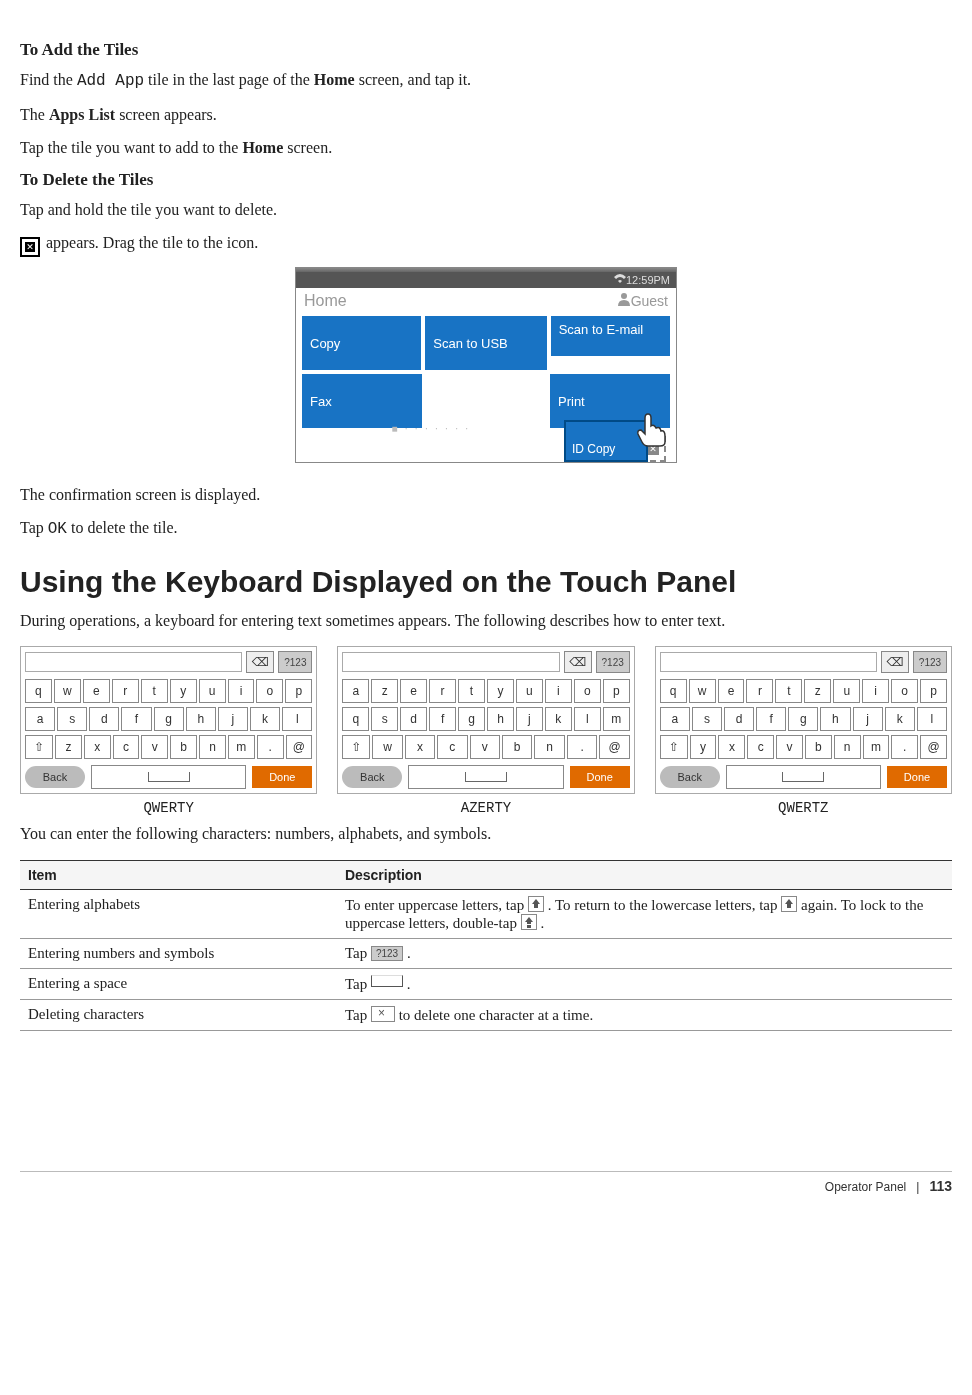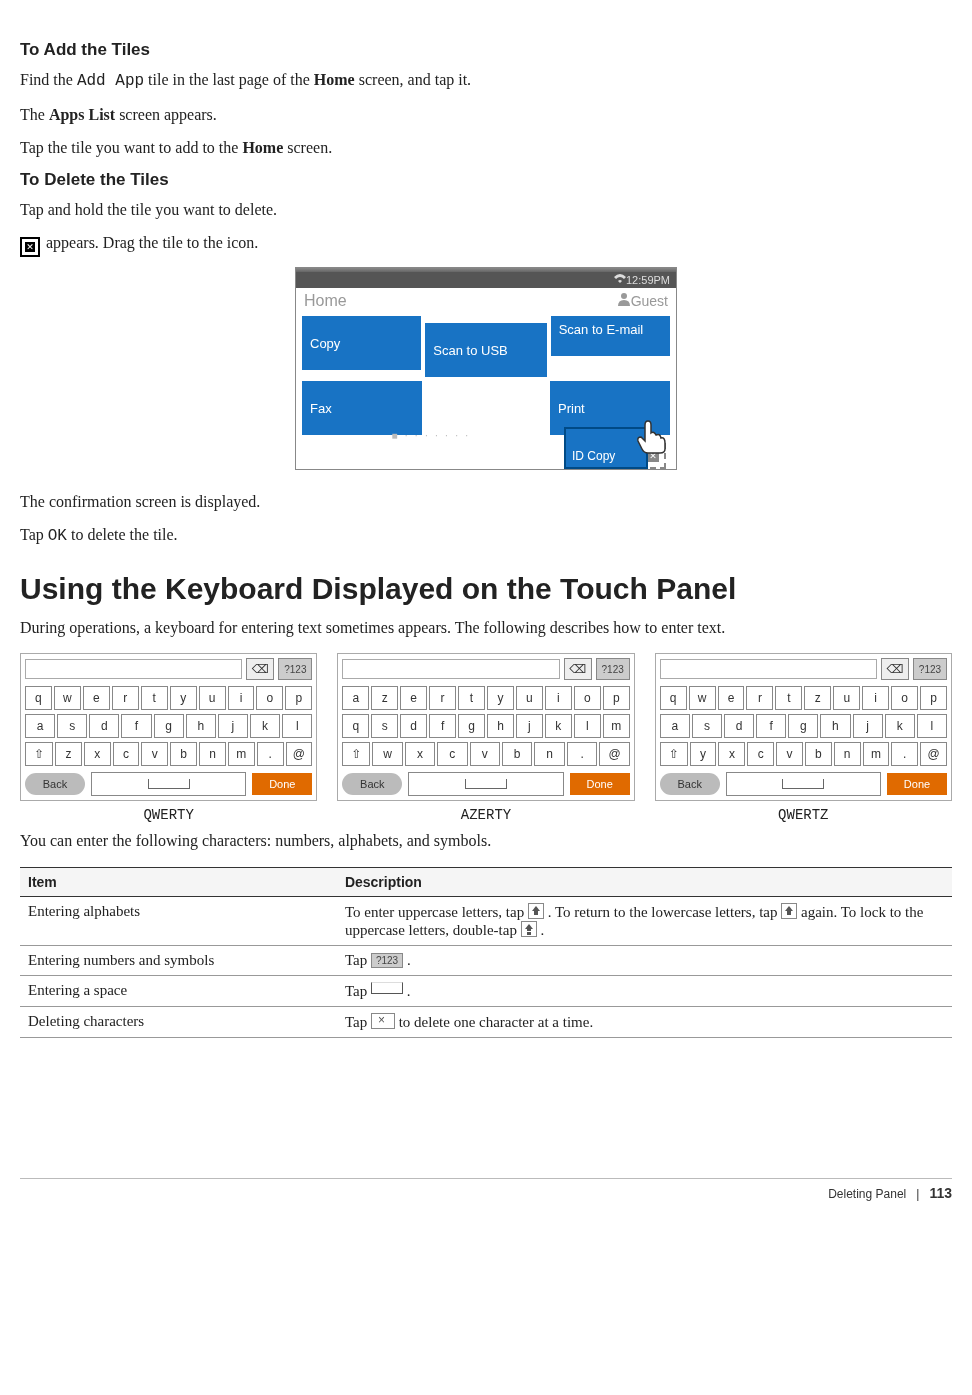--- a/index.html
+++ b/index.html
@@ -8,21 +8,21 @@
     color: #222;
     margin: 0;
     padding: 30px 20px;
     background: #fff;
     width: 932px;
   }
   .mono { font-family: 'Courier New', Courier, monospace; }
   .bold { font-weight: bold; }
 
   h4.section-head {
-    font-family: Liberation Sans, sans-serif;
+    font-family: Liberation Serif, serif;
     font-weight: bold;
     font-size: 17px;
     margin: 10px 0 8px 0;
   }
   h2.section-title {
     font-family: Arial, Helvetica, sans-serif;
     font-weight: bold;
     font-size: 30px;
     margin: 24px 0 10px 0;
   }
@@ -75,21 +75,21 @@
     flex: 1 1 0;
     background: #1873c4;
     color:#fff;
     font-size:13px;
     padding: 20px 8px 6px 8px;
     height: 28px;
     white-space: nowrap;
     display:flex; 
     position:relative;
   }
-  .tile.wide { flex: 1.02 1 0; margin-top: 7px; }
+  .tile.wide { flex: 1.02 1 0; }
   .tile.email { padding-top:6px; align-items:flex-start; }
   .tile.hidden { visibility:hidden; }
   .floating-tile {
     position:absolute;
     right: 28px; bottom: 0;
     width: 84px; height: 42px;
     background: #1873c4; border: 2px solid #004a86;
     color:#fff; font-size:12px;
     display:flex; align-items:flex-end; padding:4px 6px;
     box-sizing:border-box;
@@ -504,16 +504,16 @@
     <tr>
       <td>Deleting characters</td>
       <td>
         <span>Tap </span><span class="ico-bksp"></span><span> to delete one character at a time.</span>
       </td>
     </tr>
   </tbody>
 </table>
 
 <div class="footer">
-  <span>Deleting Panel</span>
+  <span>Operator Panel</span>
   &nbsp;&nbsp;<span>|</span>&nbsp;&nbsp;
   <span class="pagenum">113</span>
 </div>
 
 </body></html>

